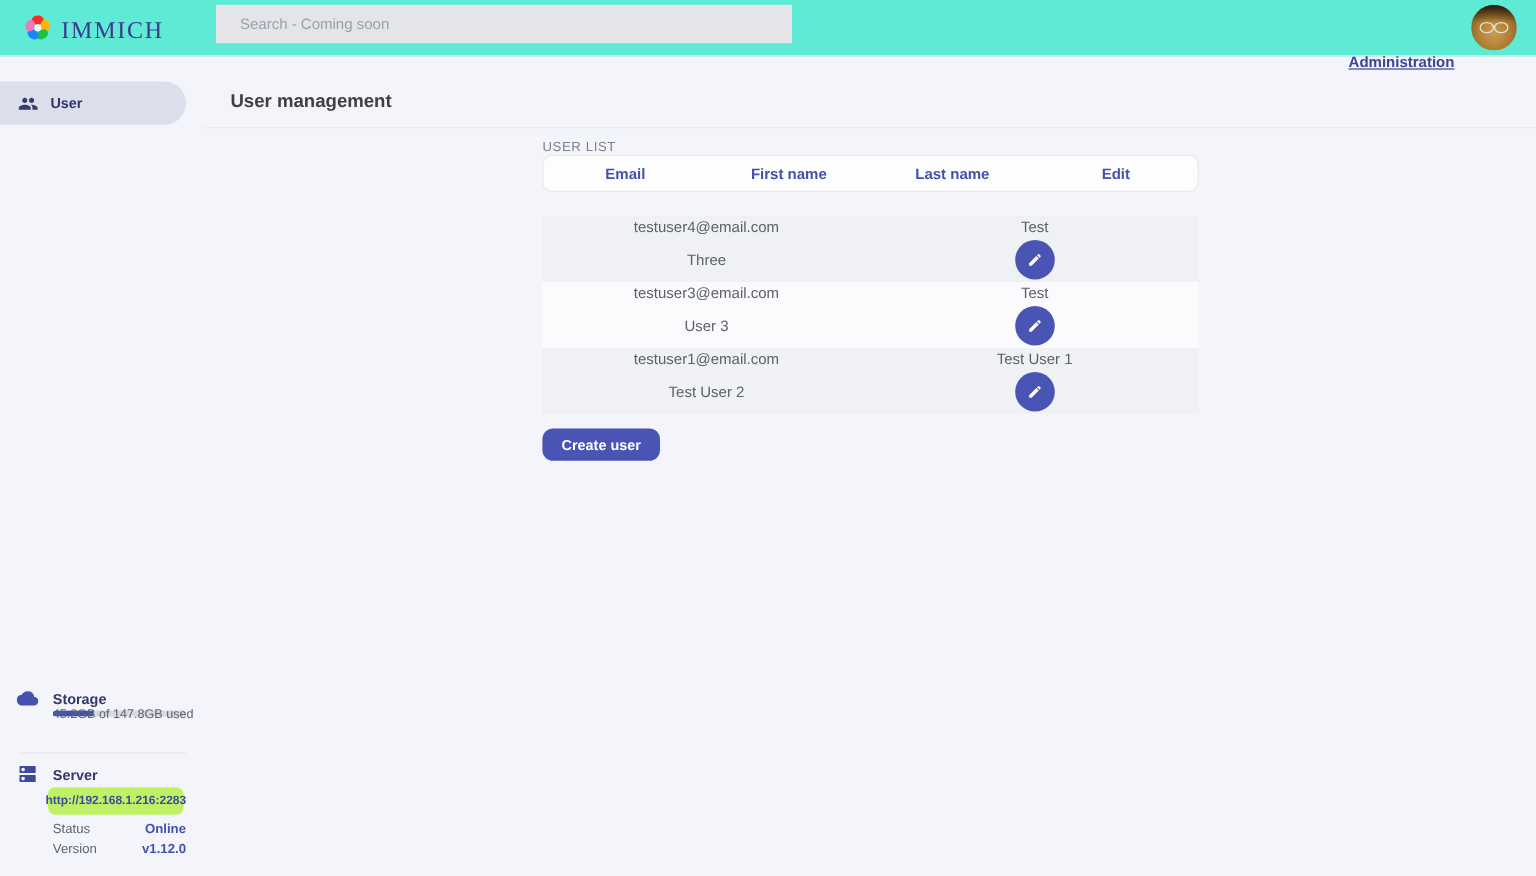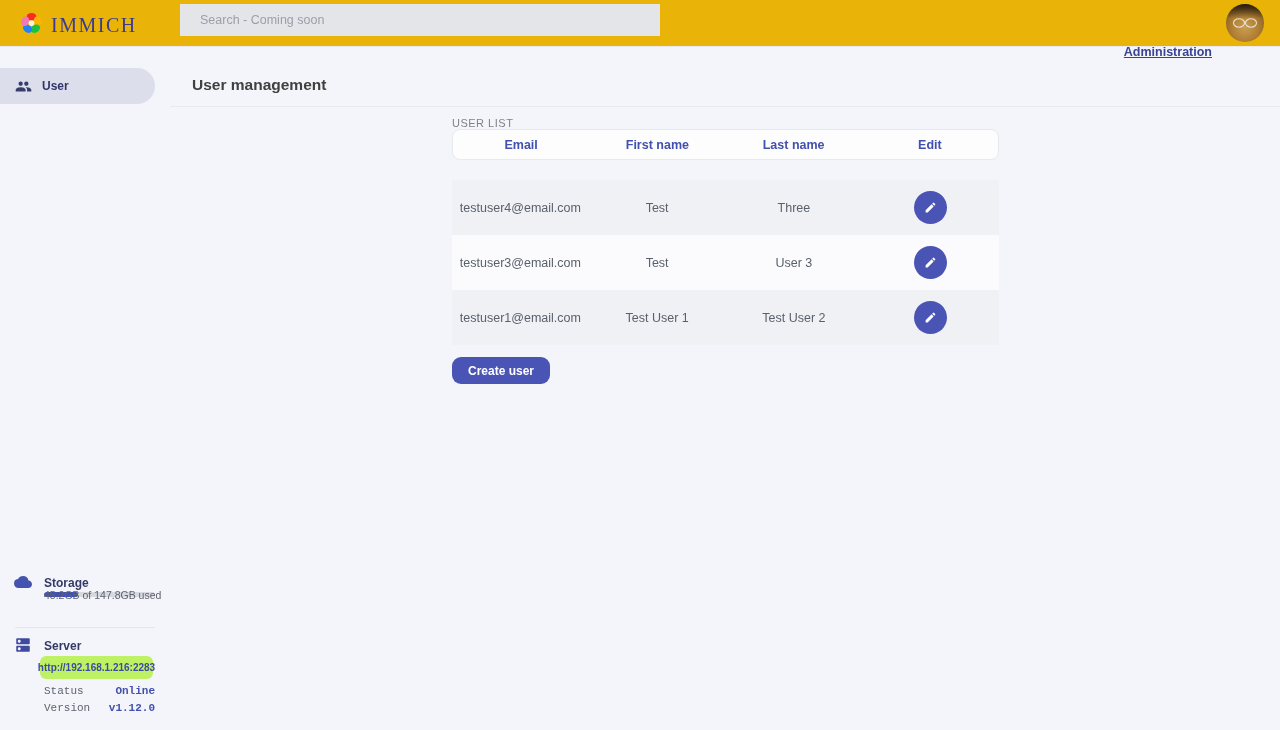--- a/index.html
+++ b/index.html
@@ -7,21 +7,21 @@
   .app {
     position:relative; width:1280px; height:730px; overflow:hidden;
     background:#f4f5fa;
     font-family:"Liberation Sans", sans-serif;
     -webkit-font-smoothing:antialiased;
   }
 
   
   .topbar {
     position:absolute; top:0; left:0; width:1280px; height:47px;
-    background:#eab308; border-bottom:1px solid #e8eaef;
+    background:#5eead4; border-bottom:1px solid #e8eaef;
   }
   .logo { position:absolute; left:18px; top:10px; display:flex; align-items:center; gap:6px; }
   .logo-text {
     font-family:"Liberation Serif", serif; font-size:20px; letter-spacing:1.5px;
     color:#3c3c8f; font-weight:400;
   }
   .searchbar {
     position:absolute; left:180px; top:4px; width:480px; height:32px;
     background:#e4e5e9; border:none; border-radius:0; outline:none;
     padding:0 0 0 20px; font-size:12.5px; color:#5d6370;
@@ -64,21 +64,21 @@
     position:absolute; left:452px; top:117px; font-size:11px; color:#7c828c; letter-spacing:0.5px;
   }
   .table-head {
     position:absolute; left:452px; top:129px; width:547px; height:31px;
     background:#fdfdfe; border:1px solid #e8e9ee; border-radius:8px;
     display:grid; grid-template-columns:repeat(4,1fr); align-items:center;
     font-size:12.5px; font-weight:700; color:#4250af; text-align:center;
   }
   .table-body { position:absolute; left:452px; top:180px; width:547px; }
   .tr {
-    height:55px; display:grid; grid-template-columns:repeat(4,1fr);
+    height:55px; display:grid; grid-template-columns:repeat(2,1fr);
     align-items:center; text-align:center; font-size:12.5px; color:#5a616c;
   }
   .tr:nth-child(odd) { background:#f0f1f4; }
   .tr:nth-child(even) { background:#fbfbfd; }
   .edit-btn {
     width:33px; height:33px; border-radius:50%; border:none; background:#4a54b5;
     display:flex; align-items:center; justify-content:center; margin:0 auto; cursor:pointer;
   }
   .create-btn {
     position:absolute; left:452px; top:357px; height:27px; padding:0 16px;
@@ -102,21 +102,21 @@
     position:absolute; left:15px; top:627px; width:140px; border-top:1px solid #e4e6ec;
   }
   .server-url {
     position:absolute; left:40px; top:656px; width:113px; height:23px;
     background:#bef264; border-radius:6px;
     display:flex; align-items:center; justify-content:center;
     font-size:10px; font-weight:700; color:#3f4a9f;
   }
   .kv-row {
     position:absolute; left:44px; width:111px;
-    display:flex; justify-content:space-between; align-items:center;font-family:Liberation Mono, monospace;
+    display:flex; justify-content:space-between; align-items:center;
   }
   .kv-row .k { font-size:11px; color:#5d6370; }
   .kv-row .v { font-size:11px; font-weight:700; color:#4250af; }
 </style>
 </head>
 <body>
 
 <div class="app">
 
   <div class="topbar">

